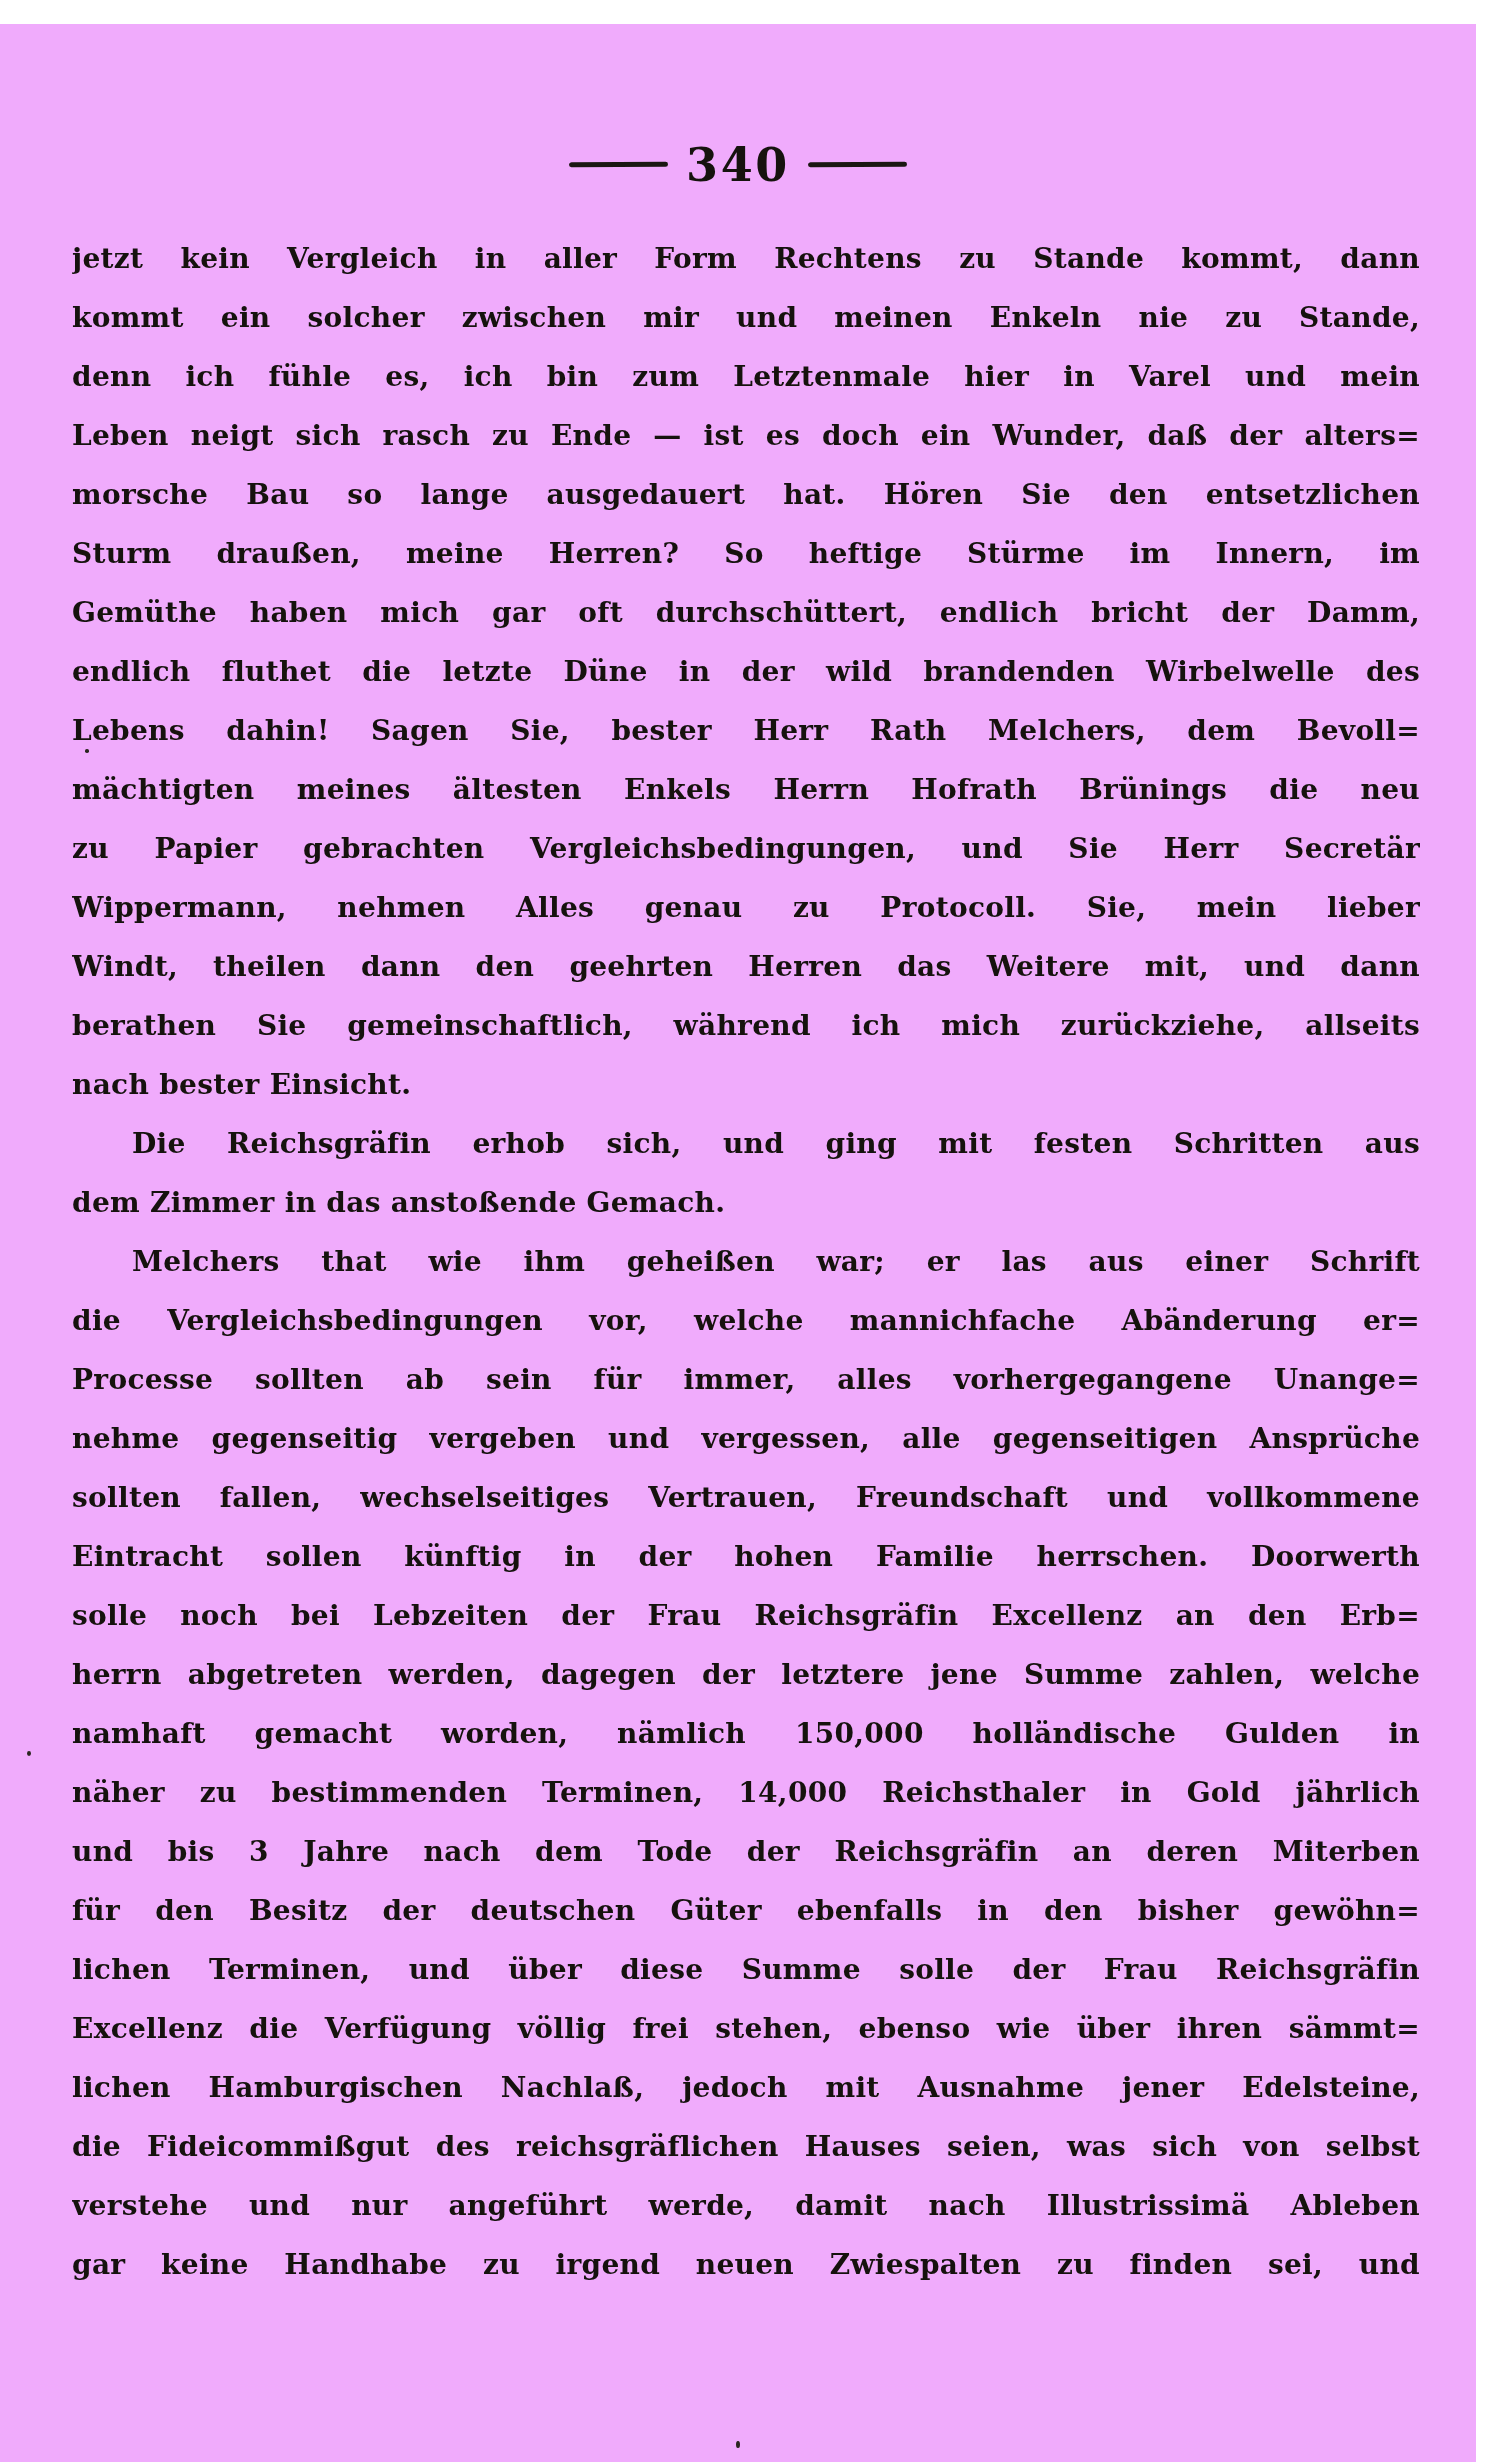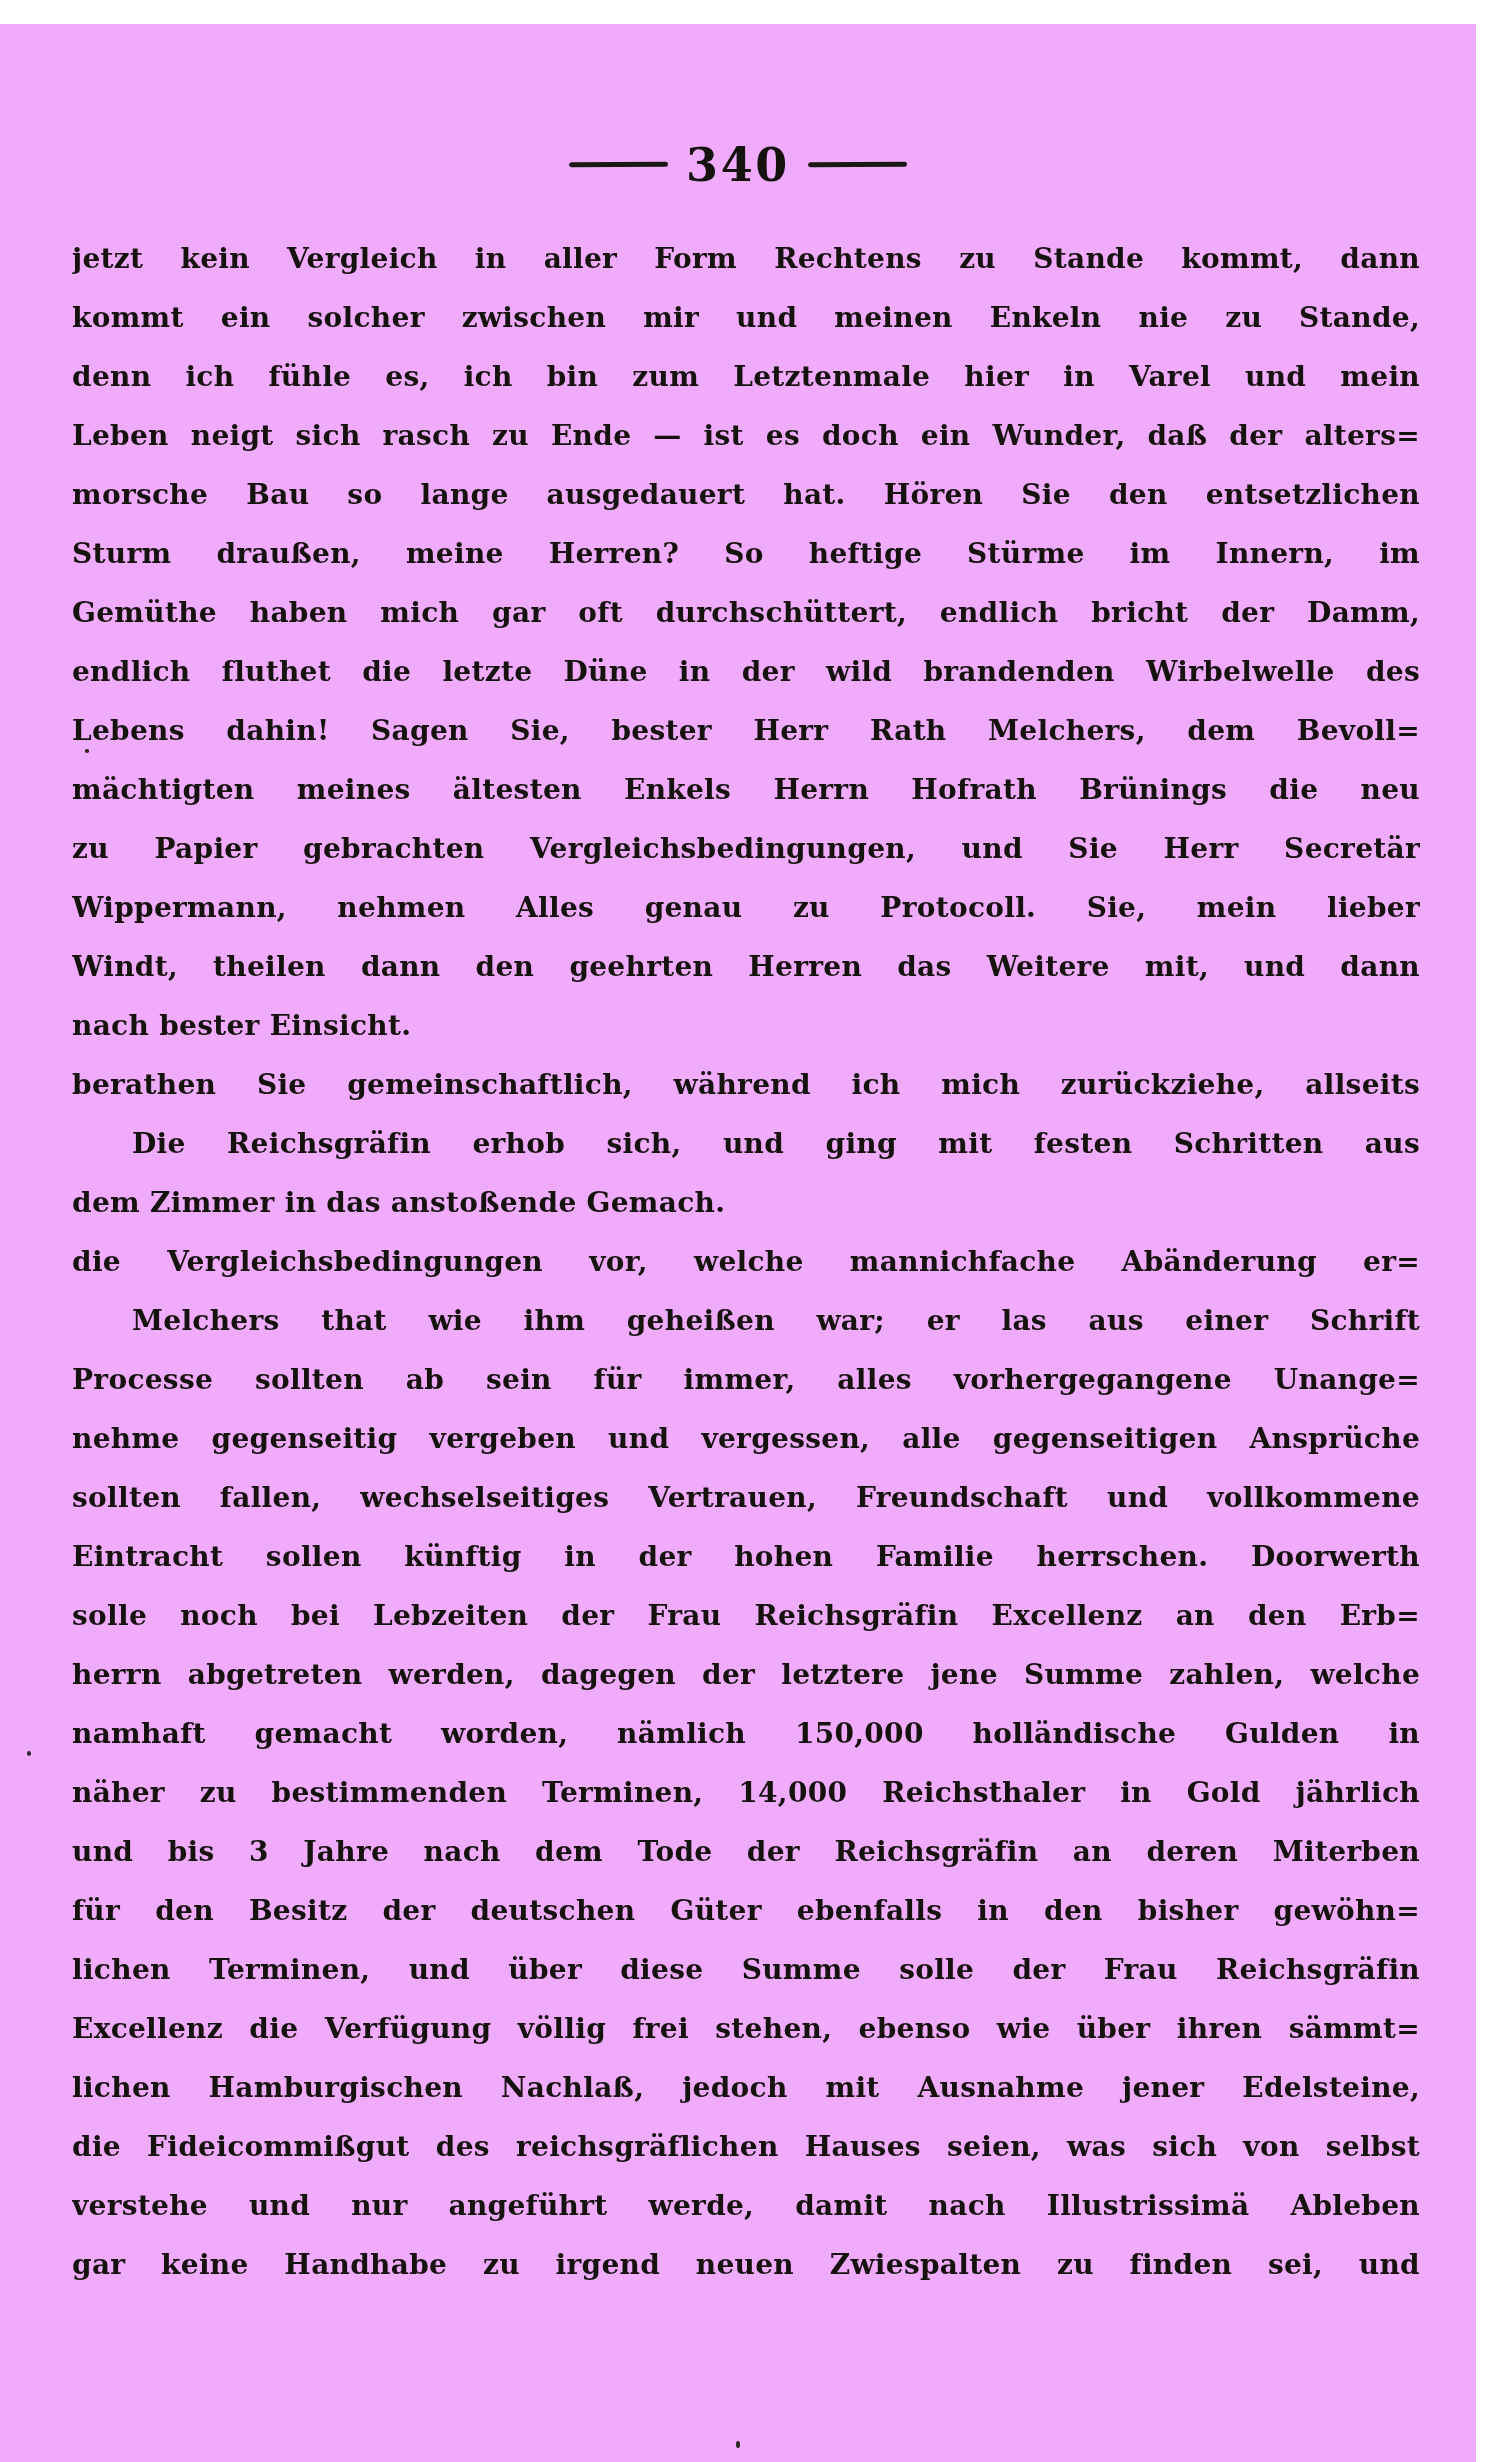--- a/index.html
+++ b/index.html
@@ -93,26 +93,26 @@
     <div class="line">Leben neigt sich rasch zu Ende — ist es doch ein Wunder, daß der alters=</div>
     <div class="line">morsche Bau so lange ausgedauert hat. Hören Sie den entsetzlichen</div>
     <div class="line">Sturm draußen, meine Herren? So heftige Stürme im Innern, im</div>
     <div class="line">Gemüthe haben mich gar oft durchschüttert, endlich bricht der Damm,</div>
     <div class="line">endlich fluthet die letzte Düne in der wild brandenden Wirbelwelle des</div>
     <div class="line">Lebens dahin! Sagen Sie, bester Herr Rath Melchers, dem Bevoll=</div>
     <div class="line">mächtigten meines ältesten Enkels Herrn Hofrath Brünings die neu</div>
     <div class="line">zu Papier gebrachten Vergleichsbedingungen, und Sie Herr Secretär</div>
     <div class="line">Wippermann, nehmen Alles genau zu Protocoll. Sie, mein lieber</div>
     <div class="line">Windt, theilen dann den geehrten Herren das Weitere mit, und dann</div>
+    <div class="line">berathen Sie gemeinschaftlich, während ich mich zurückziehe, allseits</div>
     <div class="line end">nach bester Einsicht.</div>
-    <div class="line">berathen Sie gemeinschaftlich, während ich mich zurückziehe, allseits</div>
     <div class="line indent">Die Reichsgräfin erhob sich, und ging mit festen Schritten aus</div>
     <div class="line end">dem Zimmer in das anstoßende Gemach.</div>
+    <div class="line indent">Melchers that wie ihm geheißen war; er las aus einer Schrift</div>
     <div class="line">die Vergleichsbedingungen vor, welche mannichfache Abänderung er=</div>
-    <div class="line indent">Melchers that wie ihm geheißen war; er las aus einer Schrift</div>
     <div class="line">Processe sollten ab sein für immer, alles vorhergegangene Unange=</div>
     <div class="line">nehme gegenseitig vergeben und vergessen, alle gegenseitigen Ansprüche</div>
     <div class="line">sollten fallen, wechselseitiges Vertrauen, Freundschaft und vollkommene</div>
     <div class="line">Eintracht sollen künftig in der hohen Familie herrschen. Doorwerth</div>
     <div class="line">solle noch bei Lebzeiten der Frau Reichsgräfin Excellenz an den Erb=</div>
     <div class="line">herrn abgetreten werden, dagegen der letztere jene Summe zahlen, welche</div>
     <div class="line">namhaft gemacht worden, nämlich 150,000 holländische Gulden in</div>
     <div class="line">näher zu bestimmenden Terminen, 14,000 Reichsthaler in Gold jährlich</div>
     <div class="line">und bis 3 Jahre nach dem Tode der Reichsgräfin an deren Miterben</div>
     <div class="line">für den Besitz der deutschen Güter ebenfalls in den bisher gewöhn=</div>

